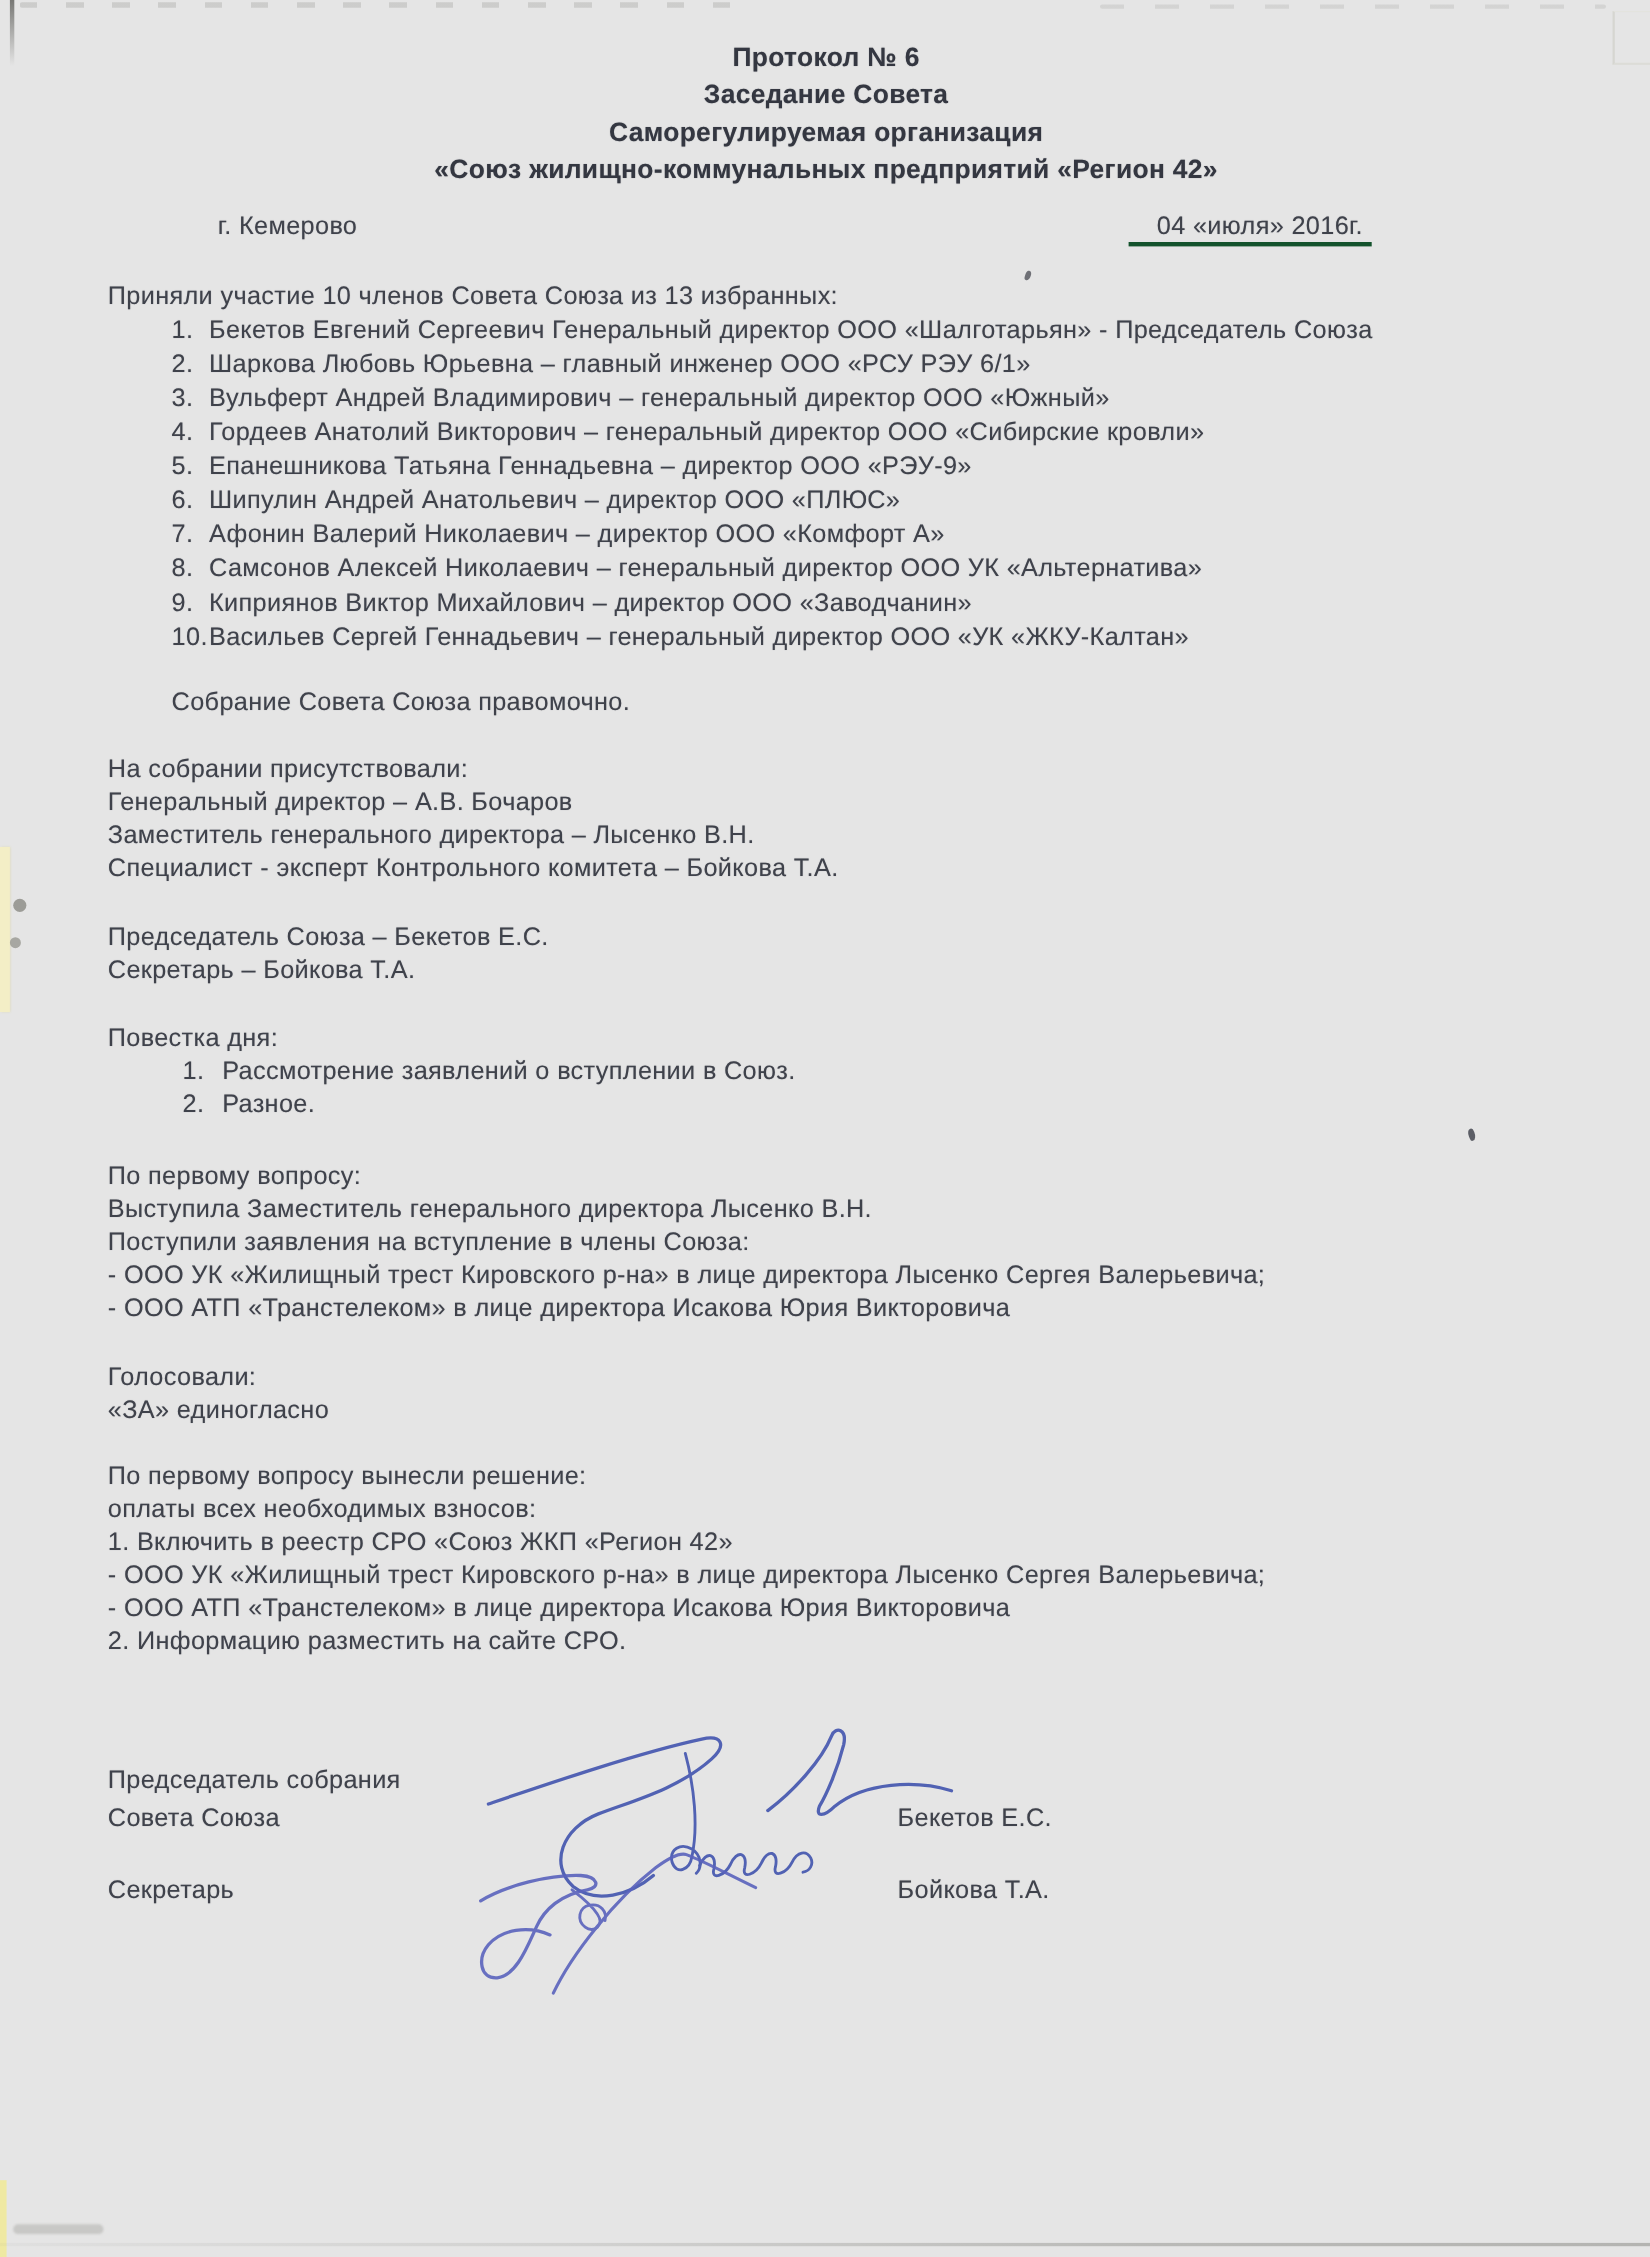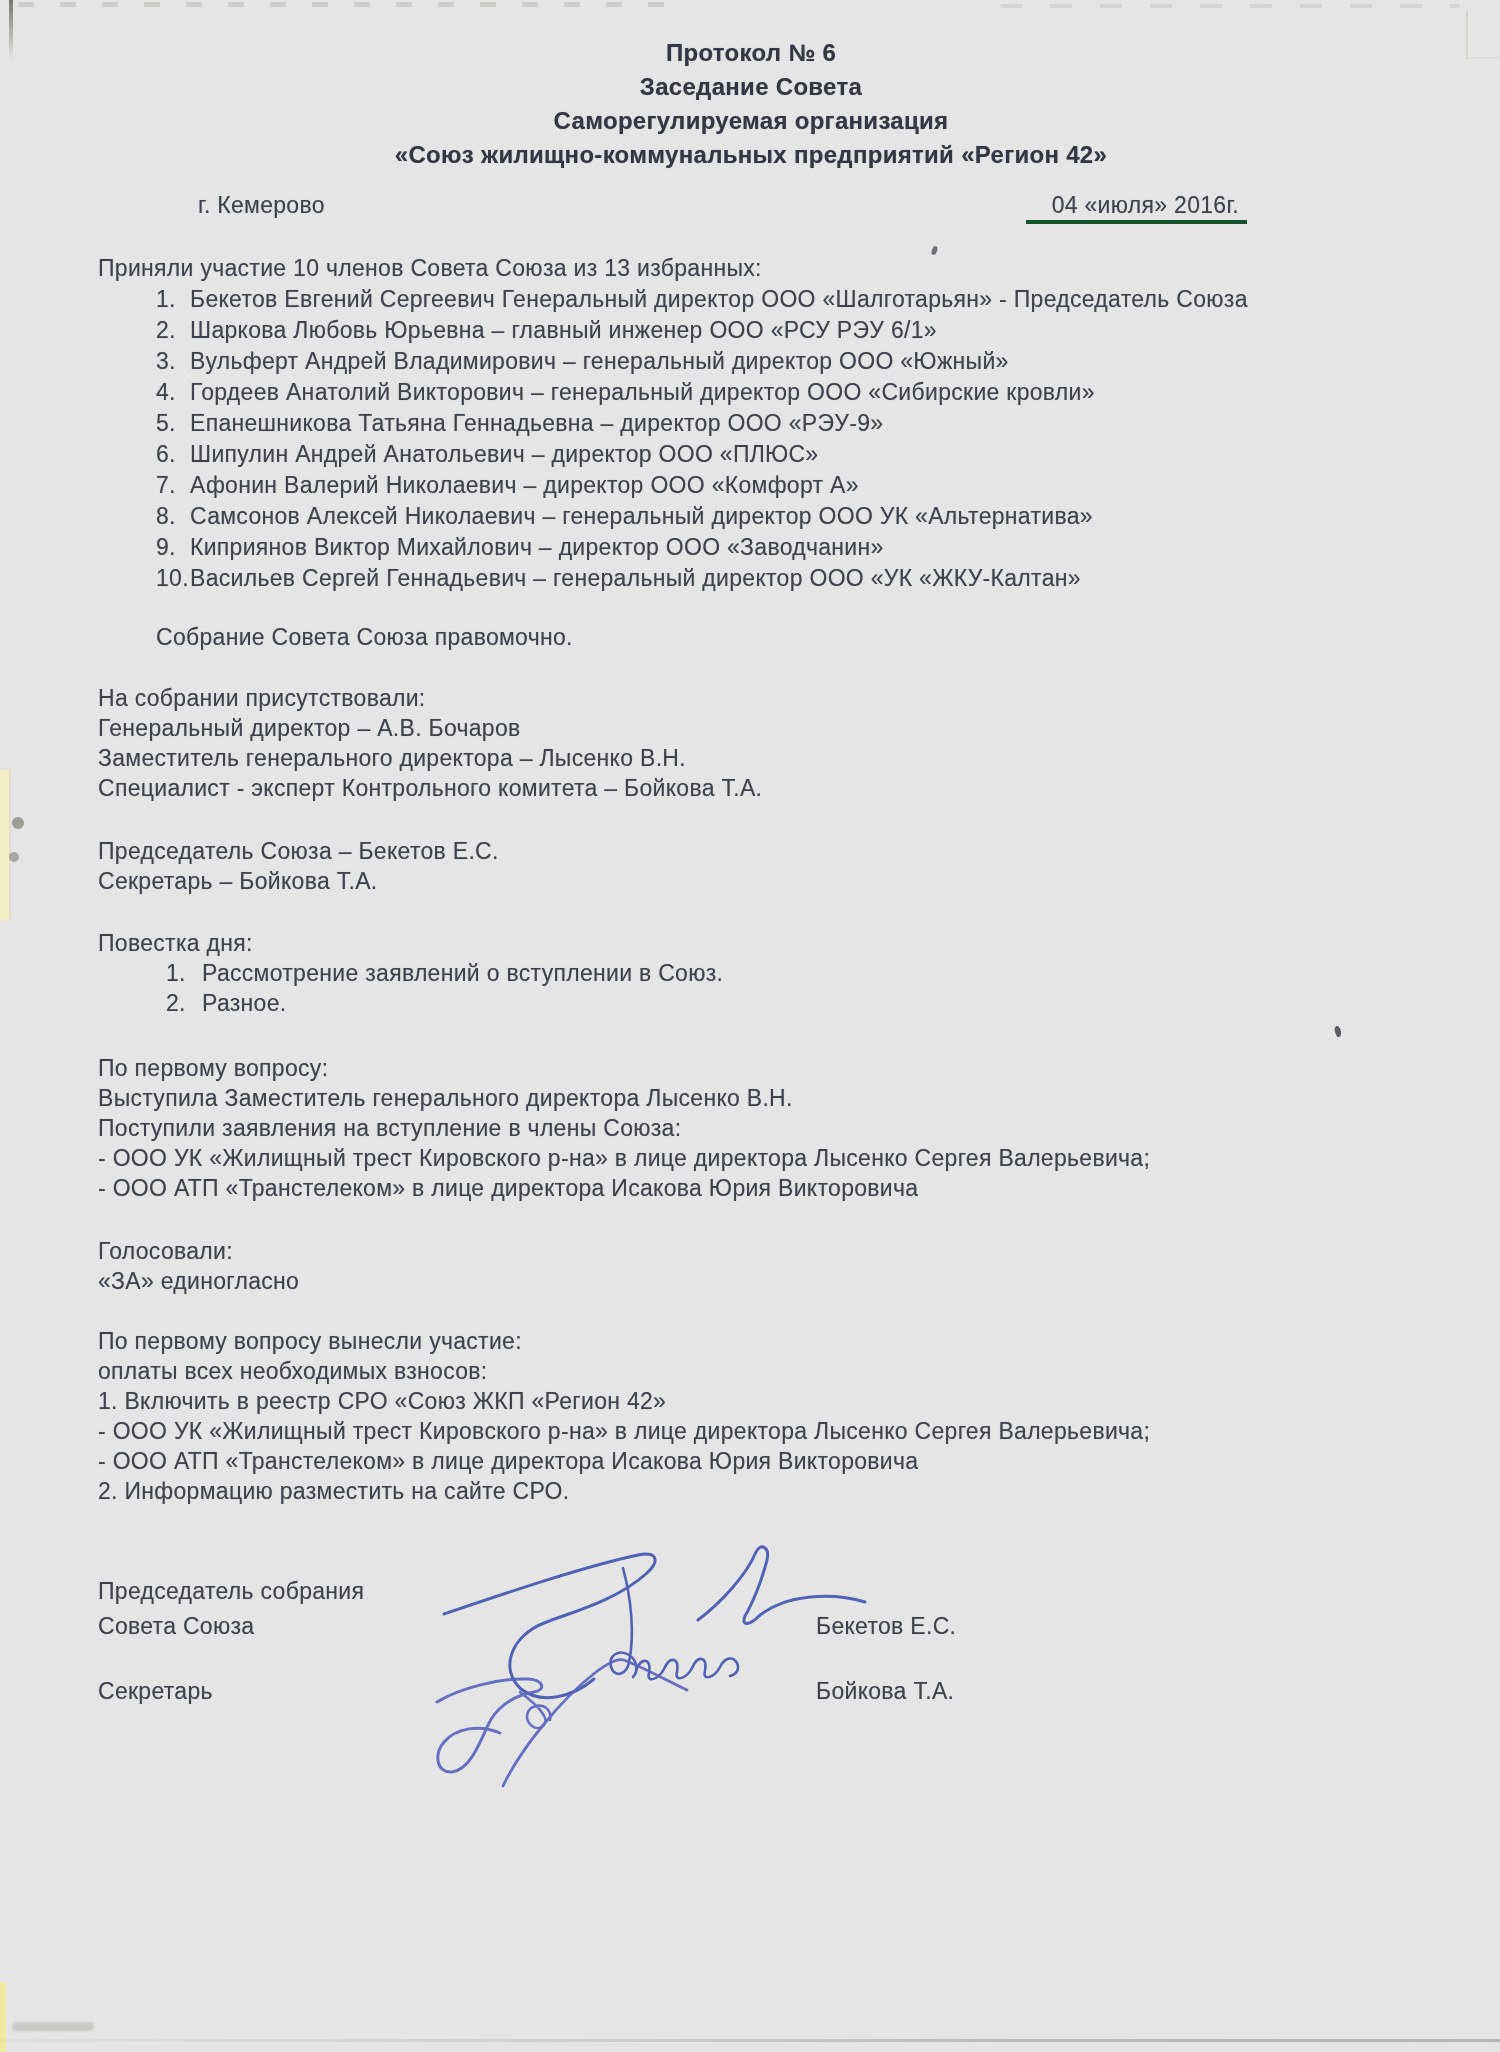--- a/index.html
+++ b/index.html
@@ -53,21 +53,21 @@
   ol.agenda li::before{
     content:counter(a) ".";
     position:absolute;left:-36px;
   }
   .q1-title{margin-top:35px;}
   .voting{margin-top:33px;}
   .decision-title{margin-top:30px;}
   .just-line{text-align:justify;text-align-last:justify;}
   .line{line-height:30px;}
   
-  .sig-block{position:relative;margin-top:70px;height:360px;}
+  .sig-block{position:relative;margin-top:96px;height:360px;}
   .sig-label-1a{position:absolute;left:0;top:0;}
   .sig-label-1b{position:absolute;left:0;top:35px;}
   .sig-name-1{position:absolute;left:718px;top:35px;}
   .sig-label-2{position:absolute;left:0;top:100px;}
   .sig-name-2{position:absolute;left:718px;top:100px;}
   .sig-svg{position:absolute;left:302px;top:-34px;}
   
   .artifact{position:absolute;pointer-events:none;}
   .smudge-top-1{
     left:18px;top:2px;width:650px;height:5px;opacity:.45;
@@ -175,21 +175,21 @@
       <div class="line">Поступили заявления на вступление в члены Союза:</div>
       <div class="line">- ООО УК «Жилищный трест Кировского р-на» в лице директора Лысенко Сергея Валерьевича;</div>
       <div class="line">- ООО АТП «Транстелеком» в лице директора Исакова Юрия Викторовича</div>
     </div>
 
     <div class="voting">
       <div class="line">Голосовали:</div>
       <div class="line">«ЗА» единогласно</div>
     </div>
 
-    <div class="decision-title">По первому вопросу вынесли участие:</div>
+    <div class="decision-title">По первому вопросу вынесли решение:</div>
     <div>
       <div class="line">оплаты всех необходимых взносов:</div>
       <div class="line">1. Включить в реестр СРО «Союз ЖКП «Регион 42»</div>
       <div class="line">- ООО УК «Жилищный трест Кировского р-на» в лице директора Лысенко Сергея Валерьевича;</div>
       <div class="line">- ООО АТП «Транстелеком» в лице директора Исакова Юрия Викторовича</div>
       <div class="line">2. Информацию разместить на сайте СРО.</div>
     </div>
 
     <div class="sig-block">
       <div class="sig-label-1a">Председатель собрания</div>

